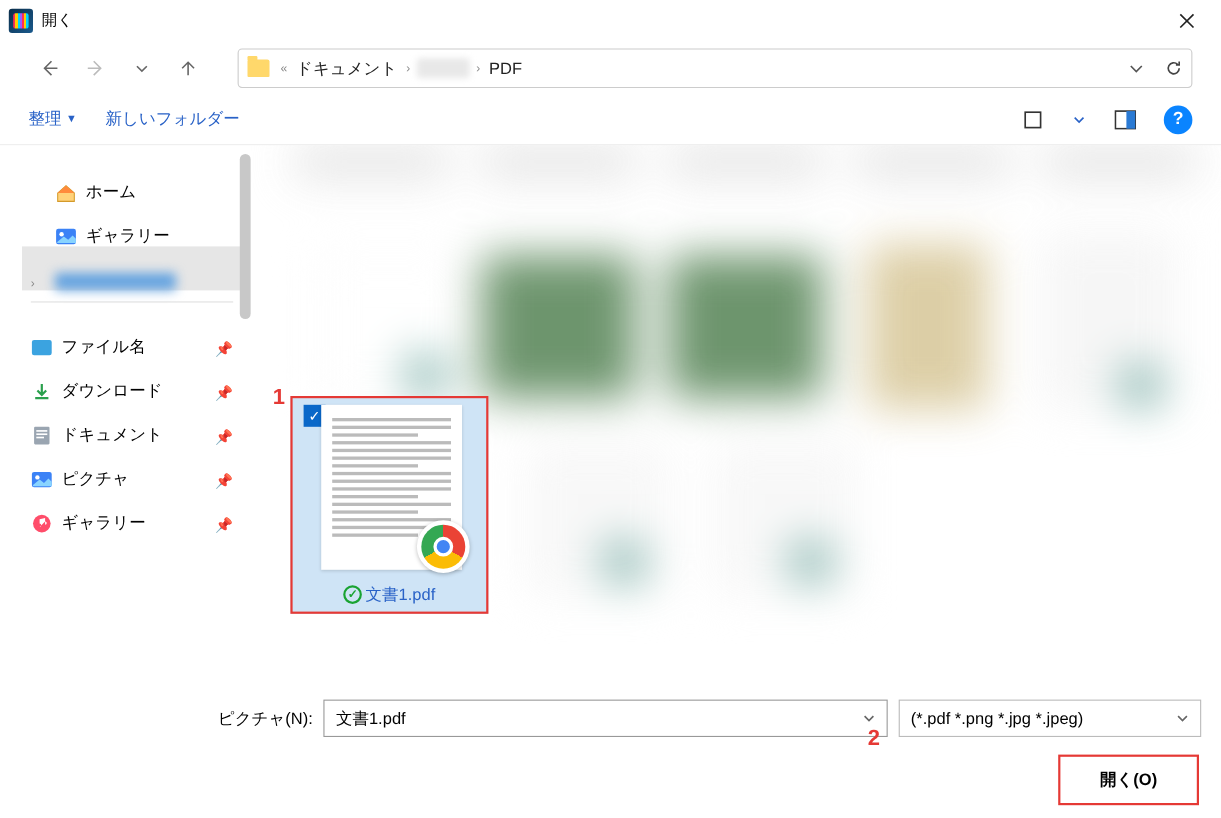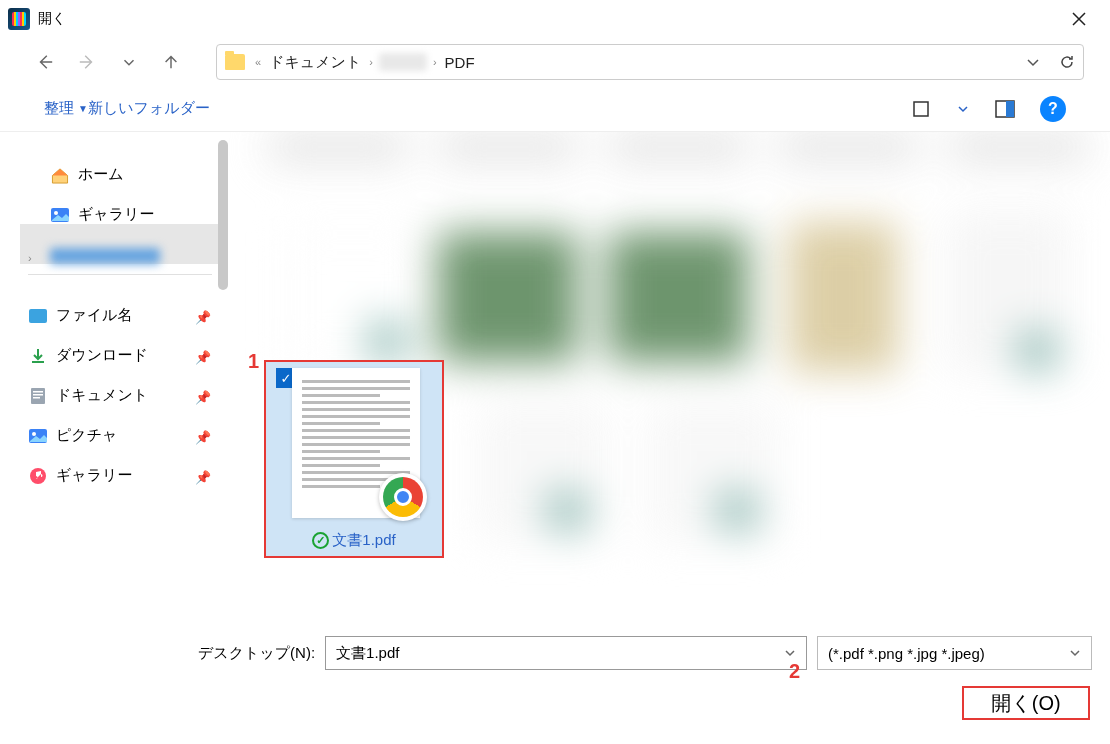--- a/index.html
+++ b/index.html
@@ -24,21 +24,21 @@
 .crumb { font-size: 15px; color:#222; padding: 0 4px; }
 .crumb-sep { color:#888; font-size:11px; padding:0 4px; }
 .blur-crumb { display:inline-block; width:48px; height:18px; background:#e8e8e8; filter:blur(3px); border-radius:3px; margin:0 2px; }
 .addr-right { margin-left:auto; display:flex; gap:18px; align-items:center; color:#444; }
 .addr-right svg { width:16px; height:16px; }
 .search { width: 290px; height: 36px; border: 1px solid #ccc; border-radius: 4px; display:flex; align-items:center; padding: 0 12px; justify-content:space-between; }
 .search input { border:none; outline:none; font-size:15px; color:#777; flex:1; }
 .search svg { width:16px; height:16px; color:#555; }
 
 
-.orgbar { height: 46px; display:flex; align-items:center; padding: 0 44px; border-bottom: 1px solid #eee; }
+.orgbar { height: 46px; display:flex; align-items:center; padding: 0 26px; gap: 26px; border-bottom: 1px solid #eee; }
 .org-item { font-size: 15px; color: #2962c7; cursor:pointer; display:flex; align-items:center; gap:4px; }
 .org-item .caret { font-size:10px; }
 .orgbar-right { margin-left:auto; display:flex; align-items:center; gap:20px; }
 .view-btn { width:30px; height:28px; display:flex; align-items:center; justify-content:center; cursor:pointer; }
 .help-btn { width:26px; height:26px; border-radius:50%; background:#0a84ff; color:#fff; display:flex; align-items:center; justify-content:center; font-size:16px; font-weight:bold; cursor:pointer; }
 
 
 .main { display:flex; height: 490px; }
 .sidebar { width: 228px; padding: 12px 8px 12px 20px; overflow:hidden; position:relative; }
 .sb-item { display:flex; align-items:flex-end; gap:8px; height:40px; padding: 0 8px; font-size:15px; cursor:pointer; }
@@ -84,21 +84,21 @@
 .an1 { left:20px; top:218px; }
 
 
 .bottom { padding: 14px 18px 18px 18px; }
 .file-row { display:flex; align-items:center; gap: 10px; margin-bottom: 16px; position:relative; }
 .file-label-txt { font-size:15px; margin-left: 180px; }
 .file-input { flex:1; height:34px; border:1px solid #999; background:#fff; padding:0 10px; font-size:15px; display:flex; align-items:center; justify-content:space-between; }
 .file-input svg { width:12px; height:12px; color:#666; }
 .filter { width:275px; height:34px; border:1px solid #bbb; padding:0 10px; font-size:15px; display:flex; align-items:center; justify-content:space-between; }
 .btn-row { display:flex; justify-content:flex-end; gap: 12px; padding-right: 2px; position:relative; }
-.btn { width:128px; height:34px; border:1px solid #bbb; background:#fff; font-size:20px; cursor:pointer; }
+.btn { width:128px; height:46px; border:1px solid #bbb; background:#fff; font-size:15px; cursor:pointer;font-weight:bold; }
 .btn.open { border:2px solid #e53935; }
 .an2 { position:absolute; right: 292px; top: -26px; color:#e53935; font-size:20px; font-weight:bold; }
 
 
 .ico-home { width:20px; height:17px; }
 .ico-gallery { width:20px; height:16px; }
 </style>
 </head>
 <body>
 
@@ -319,21 +319,21 @@
       <div class="file-label">
         <span class="sync-icon">✓</span>
         <span>文書1.pdf</span>
       </div>
     </div>
   </div>
 </div>
 
 <div class="bottom">
   <div class="file-row">
-    <span class="file-label-txt">デスクトップ(N):</span>
+    <span class="file-label-txt">ピクチャ(N):</span>
     <div class="file-input">
       <span>文書1.pdf</span>
       <svg viewBox="0 0 12 12">
           <path d="M2 4 L6 8 L10 4" stroke="#666" stroke-width="1.5" fill="none"></path>
         </svg>
     </div>
     <div class="filter">
       <span>(*.pdf *.png *.jpg *.jpeg)</span>
       <svg width="12" height="12" viewBox="0 0 12 12">
           <path d="M2 4 L6 8 L10 4" stroke="#666" stroke-width="1.5" fill="none"></path>

